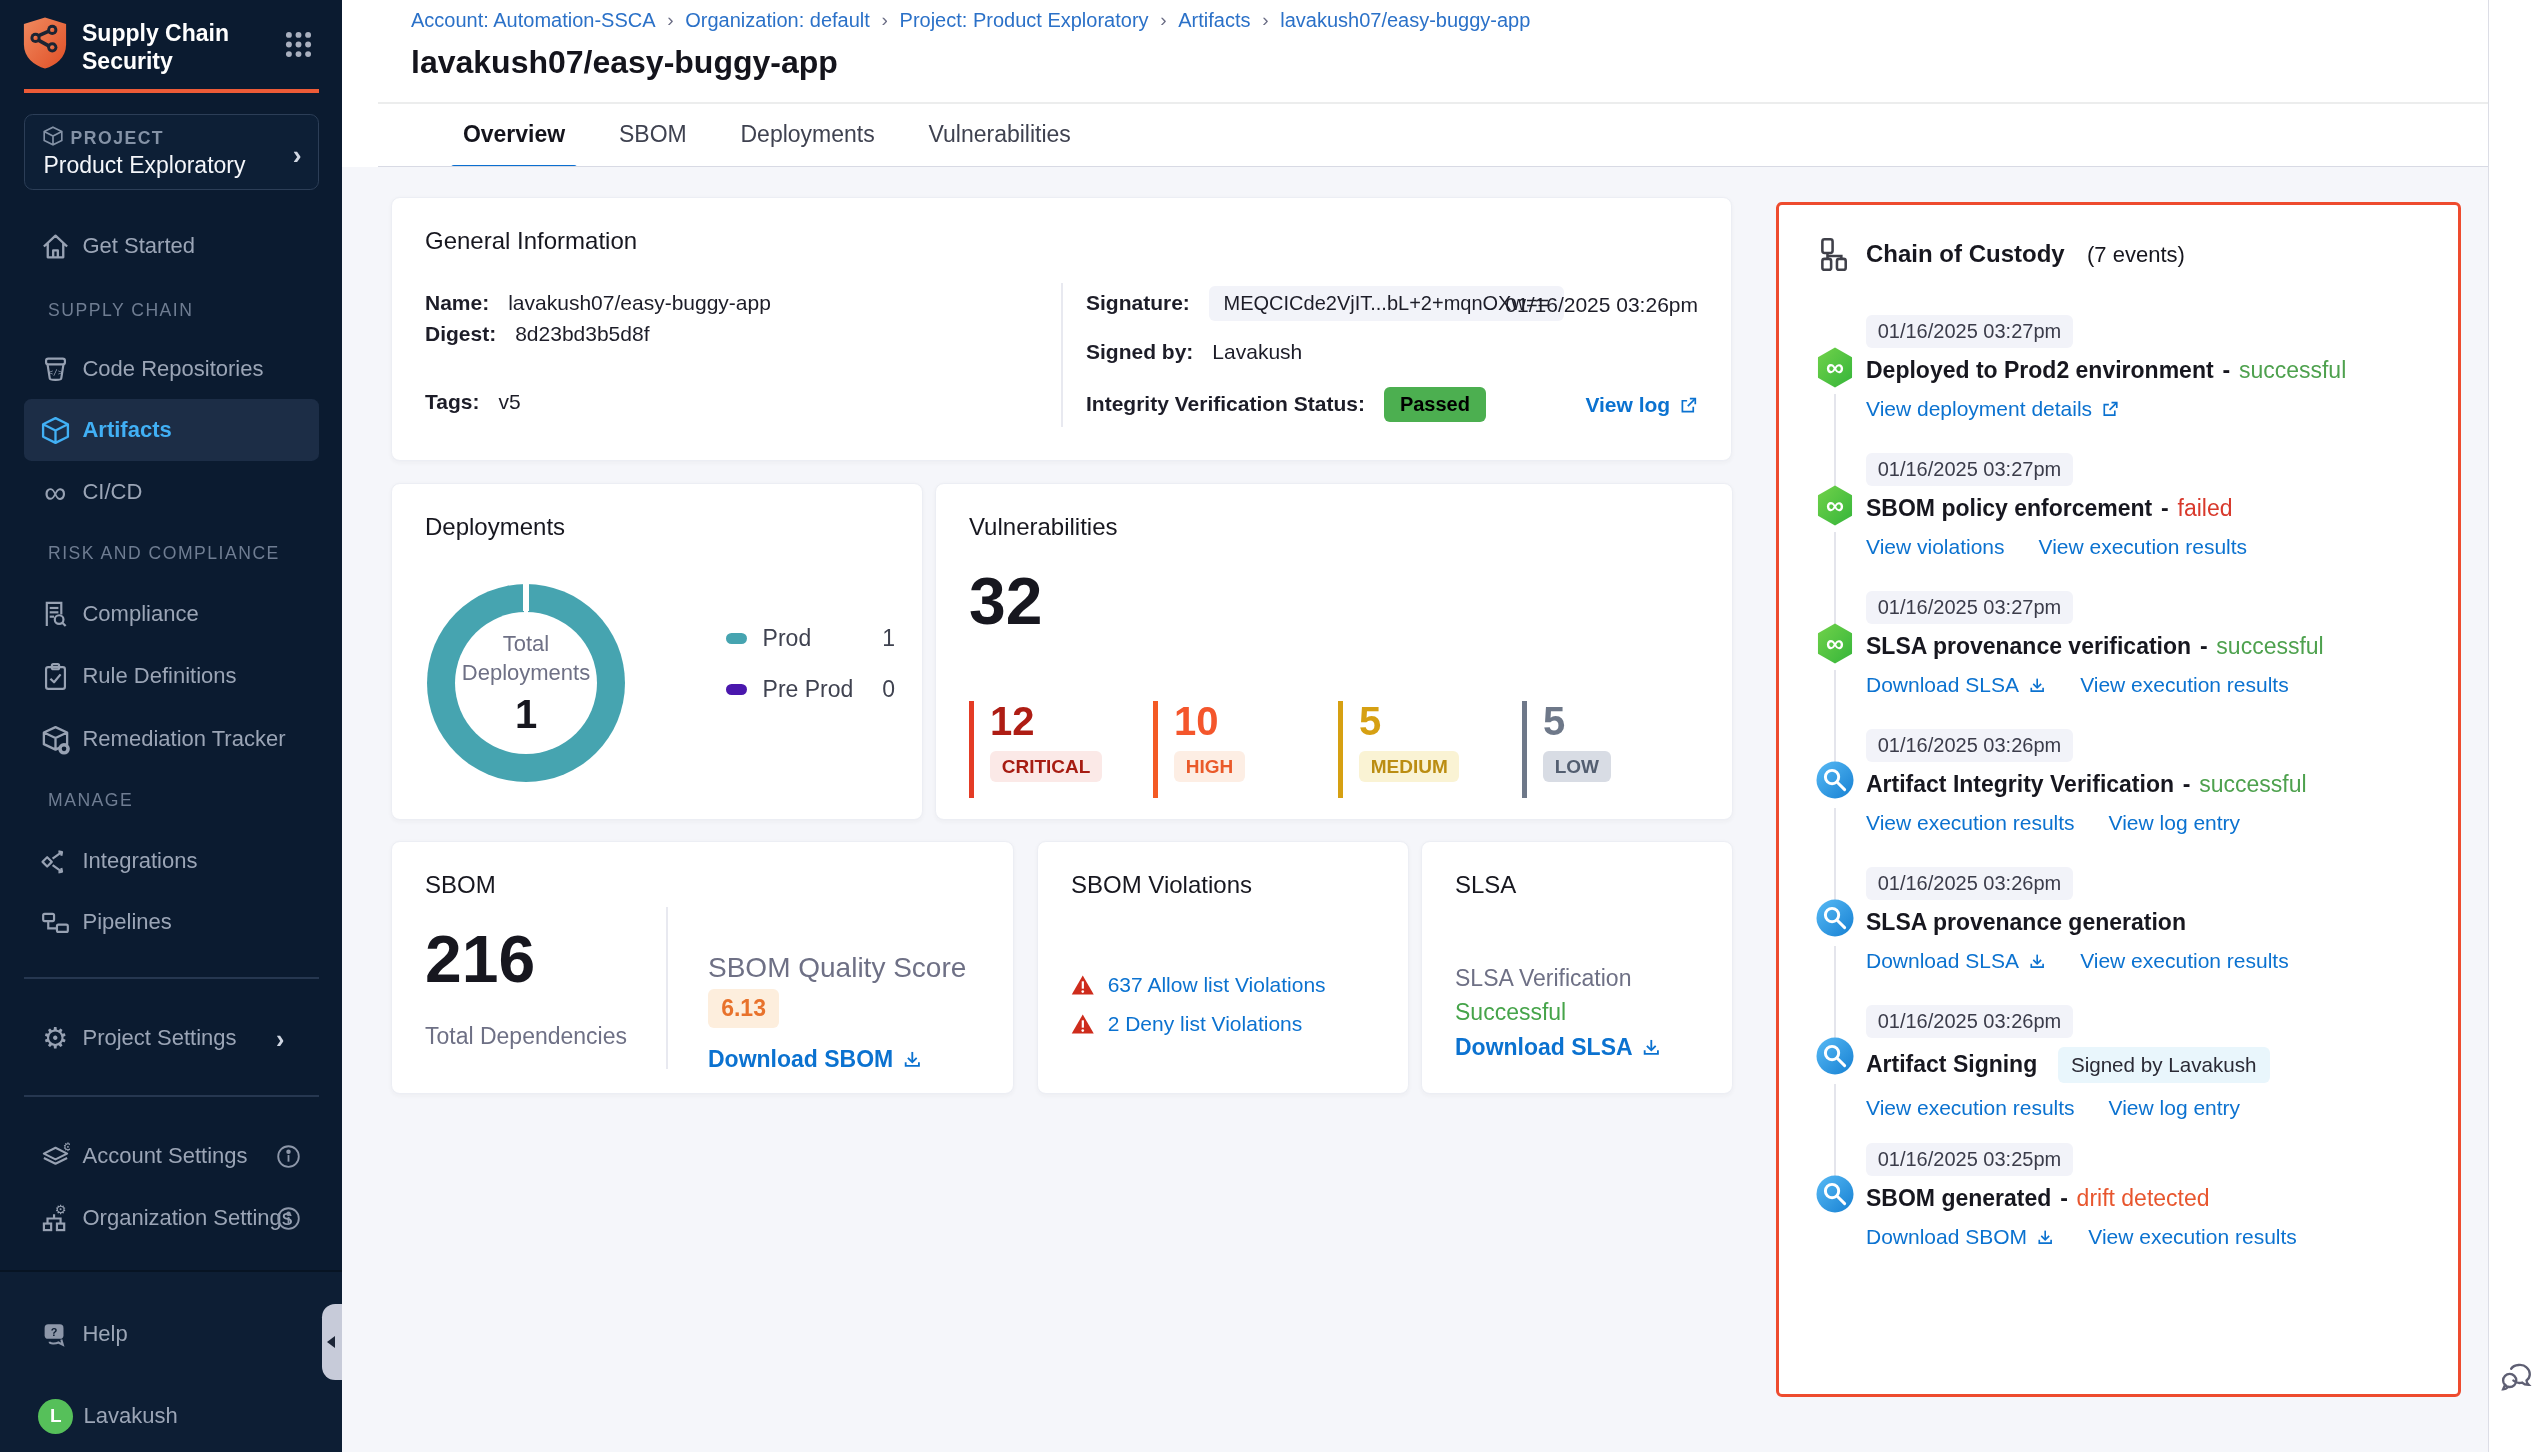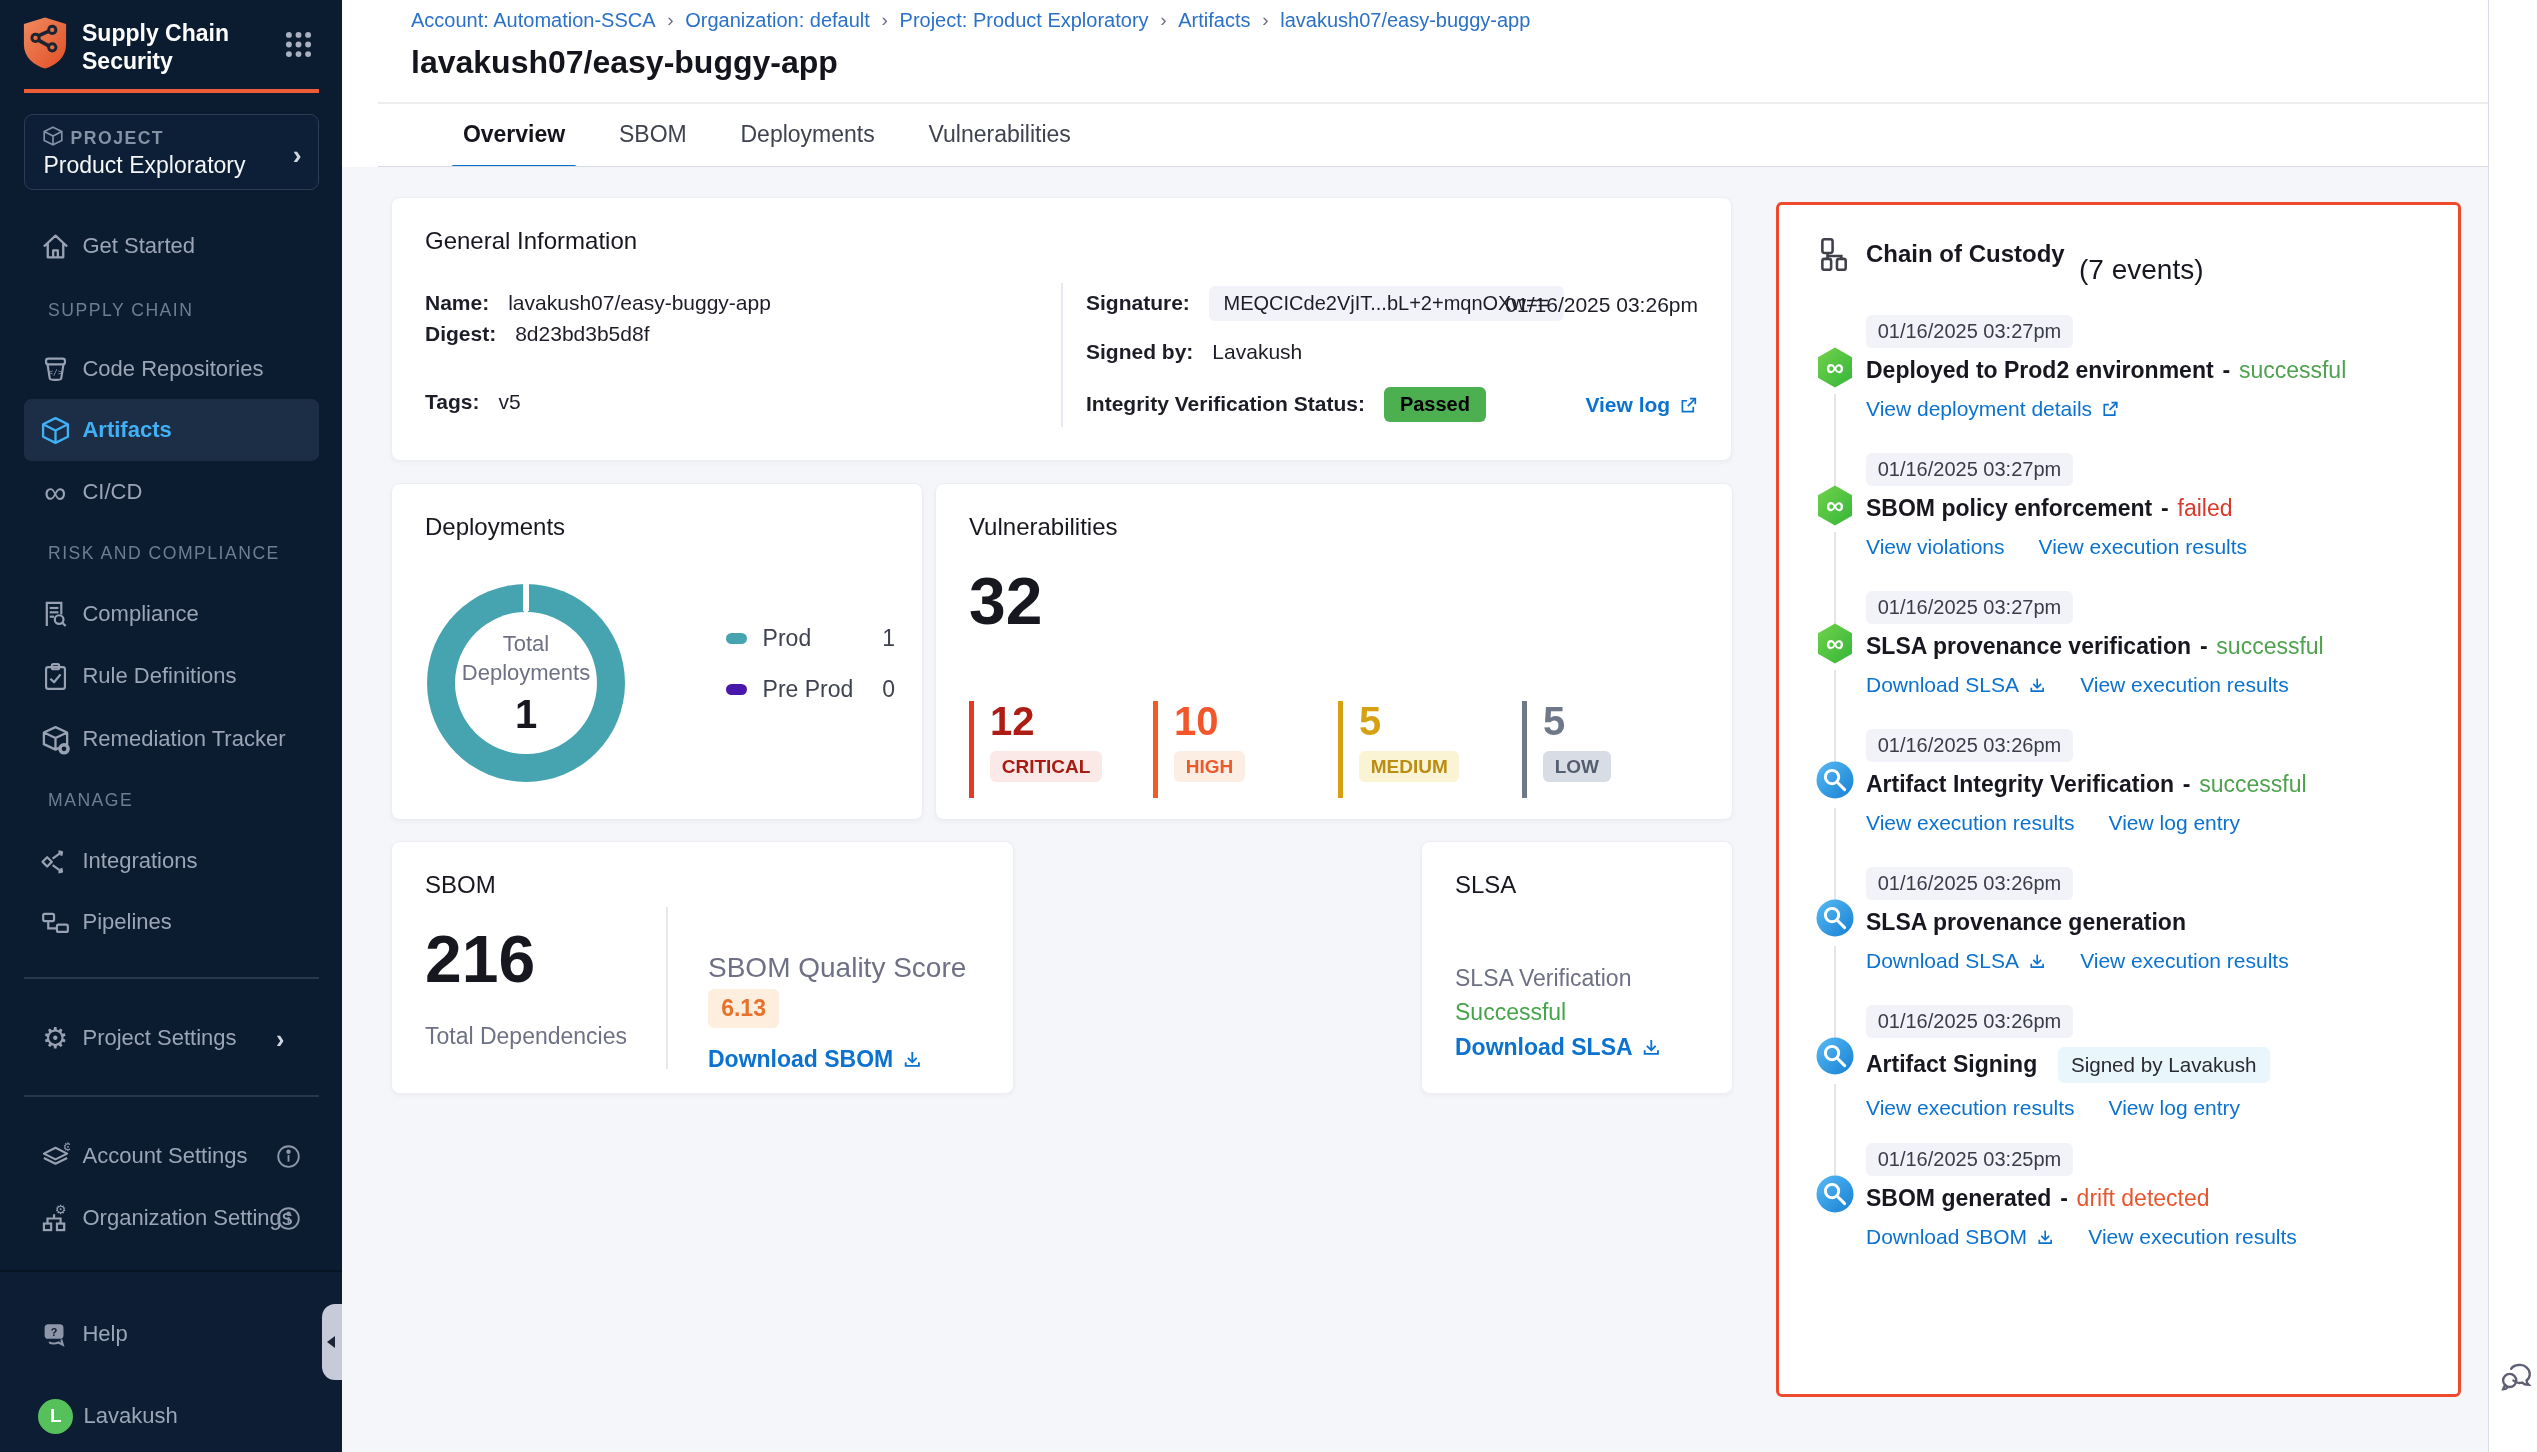--- a/index.html
+++ b/index.html
@@ -117,21 +117,21 @@
   #card-slsa{left:1079px;top:674px;width:312px;height:253px;}
   .slsa-label{position:absolute;left:33px;top:123px;font-size:23px;color:#6e7085;}
   .slsa-status{position:absolute;left:33px;top:157px;font-size:23px;color:#46a44a;}
   .slsa-dl{position:absolute;left:33px;top:192px;font-size:23px;font-weight:700;}
 
   
   #card-coc{left:1434px;top:35px;width:685px;height:1195px;border:3.7px solid #ee4b2e;border-radius:5.9px;
             box-shadow:none;}
   .coc-icon{position:absolute;left:41px;top:32px;width:31px;height:35px;color:#3f4049;}
   .coc-title{position:absolute;left:87px;top:35px;font-size:24px;font-weight:700;color:#17171f;}
-  .coc-count{position:absolute;left:300px;top:37px;font-size:28px;color:#17171f;margin-top:12px;}
+  .coc-count{position:absolute;left:308px;top:37px;font-size:22px;color:#17171f;}
   .ev{position:absolute;left:87px;width:580px;height:138px;}
   .ev-icon{position:absolute;left:-51px;top:31px;width:41px;height:43px;}
   .ev-line{position:absolute;left:-32px;top:79px;width:2.2px;height:94px;background:#e4e5ec;}
   .ev-ts{display:inline-block;background:#f2f3f9;border-radius:5.9px;padding:5.1px 11.7px;
          font-size:20px;color:#3b3c4a;}
   .ev-title-row{margin-top:8.8px;display:flex;align-items:center;gap:8.8px;font-size:23px;}
   .ev-title{font-weight:700;color:#17171f;}
   .ev-sep{font-weight:700;color:#17171f;}
   .st-success{color:#4ea14e;} .st-failed{color:#d8392c;} .st-drift{color:#e8562e;}
   .ev-badge{background:#e9f6fc;color:#2a2a35;font-size:20.6px;border-radius:5.9px;padding:5.9px 13.2px;margin-left:11.7px;}
@@ -481,20 +481,39 @@
       <a class="link sbom-dl">
         <span>Download SBOM</span>
         <svg viewBox="0 0 28 28" width="20.6" height="20.6" stroke="#0b72d0" stroke-width="2.5" fill="none">
           <line x1="14" y1="4" x2="14" y2="17"></line>
             <path d="M8 12 L14 18 L20 12"></path>
             <path d="M5 18 V23 H23 V18"></path>
         </svg>
       </a>
     </section>
 
+    <section class="card" id="card-viol">
+      <div class="card-title">SBOM Violations</div>
+      <div class="viol-row" style="top:131px;">
+        <svg viewBox="0 0 32 30" width="23.5" height="22">
+          <path d="M16 2 L31 28 H1 Z" fill="#ce2c1c"></path>
+          <rect x="14.6" y="10" width="3" height="10" fill="#fff"></rect>
+            <circle cx="16" cy="24" r="1.8" fill="#fff"></circle>
+        </svg>
+        <a class="link">637 Allow list Violations</a>
+      </div>
+      <div class="viol-row" style="top:170px;">
+        <svg viewBox="0 0 32 30" width="23.5" height="22">
+          <path d="M16 2 L31 28 H1 Z" fill="#ce2c1c"></path>
+          <rect x="14.6" y="10" width="3" height="10" fill="#fff"></rect>
+            <circle cx="16" cy="24" r="1.8" fill="#fff"></circle>
+        </svg>
+        <a class="link">2 Deny list Violations</a>
+      </div>
+    </section>
 
     <section class="card" id="card-slsa">
       <div class="card-title">SLSA</div>
       <div class="slsa-label">SLSA Verification</div>
       <div class="slsa-status">Successful</div>
       <a class="link slsa-dl">
         <span>Download SLSA</span>
         <svg viewBox="0 0 28 28" width="20.6" height="20.6" stroke="#0b72d0" stroke-width="2.5" fill="none">
           <line x1="14" y1="4" x2="14" y2="17"></line>
             <path d="M8 12 L14 18 L20 12"></path>

